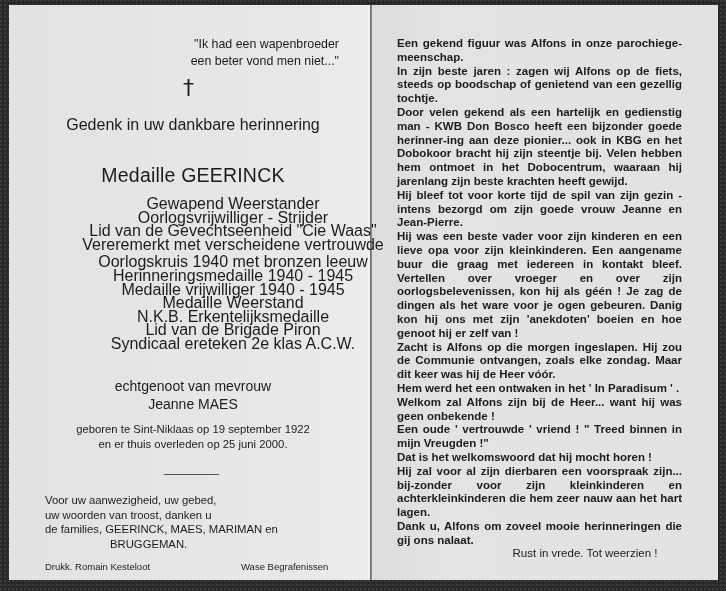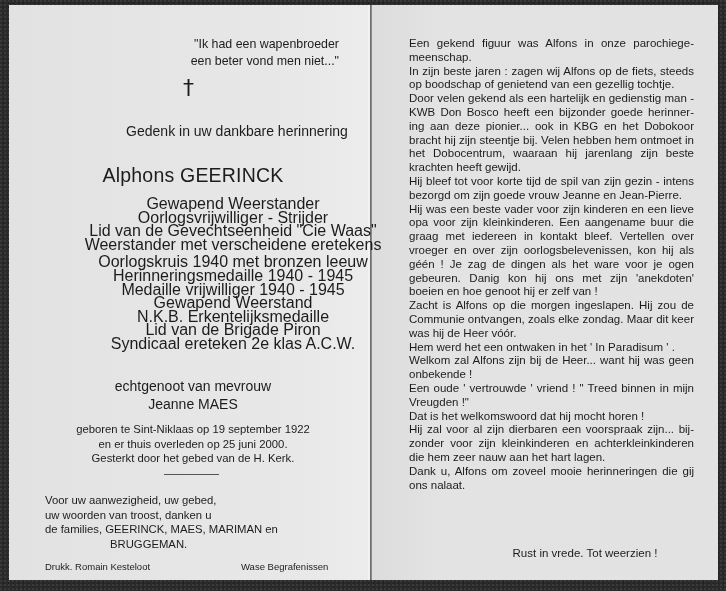--- a/index.html
+++ b/index.html
@@ -27,40 +27,40 @@
   }
   .quote {
     position: absolute; left: 180px; top: 31px; width: 150px;
     font-size: 12.4px; line-height: 17px; text-align: right; white-space: nowrap;
   }
   .cross {
     position: absolute; left: 174px; top: 72px; font-size: 22px; line-height: 22px;
     font-family: "DejaVu Sans", sans-serif; font-weight: normal;
   }
   .center-block { position: absolute; left: 0; width: 368px; text-align: center; }
-  .gedenk { top: 118px; font-size: 14px; margin-left: 44px; }
+  .gedenk { top: 111px; font-size: 16px; }
   .deheer { top: 137px; font-size: 13.5px; }
   .name { top: 159px; font-size: 19.5px; letter-spacing: 0.2px; }
   .honors { top: 192px; font-size: 16px; line-height: 13.6px; margin-left: 40px; }
   .honors .gap { height: 4px; }
   .spouse-intro { top: 372px; font-size: 14px; line-height: 18px; }
   .birth { top: 417px; font-size: 11.3px; line-height: 14.7px; }
   .sep {
     position: absolute; left: 155px; top: 469px; width: 55px; height: 1px; background: #555;
   }
   .thanks {
     position: absolute; left: 36px; top: 488px; font-size: 11.3px; line-height: 14.6px;
   }
   .thanks .indent { padding-left: 65px; }
   .printer { position: absolute; left: 36px; top: 556px; font-size: 9.5px; }
   .funeral { position: absolute; left: 232px; top: 556px; font-size: 9.5px; }
 
   .text-right {
-    position: absolute; left: 400px; top: 32px; width: 285px;
-    font-size: 11.5px; line-height: 13.8px; text-align: justify;
+    position: absolute; left: 388px; top: 32px; width: 285px;
+    font-size: 11.5px; line-height: 13.8px; text-align: justify; font-weight: bold;
   }
   .text-right p { margin: 0; }
   .rust {
     position: absolute; left: 363px; width: 426px; top: 542px; text-align: center;
     font-size: 11.5px;
   }
 </style>
 </head>
 <body>
 
@@ -70,46 +70,45 @@
   <div class="fold"></div>
 
   <div class="quote">
     <div>"Ik had een wapenbroeder</div>
     <div>een beter vond men niet..."</div>
   </div>
 
   <div class="cross">†</div>
 
   <div class="center-block gedenk">Gedenk in uw dankbare herinnering</div>
-  <div class="center-block name">Alphons GEERINCK</div>
+  <div class="center-block name">Medaille GEERINCK</div>
 
   <div class="center-block honors">
     <div>Gewapend Weerstander</div>
     <div>Oorlogsvrijwilliger - Strijder</div>
     <div>Lid van de Gevechtseenheid "Cie Waas"</div>
-    <div>Weerstander met verscheidene eretekens</div>
+    <div>Vereremerkt met verscheidene vertrouwde</div>
     <div class="gap"></div>
     <div>Oorlogskruis 1940 met bronzen leeuw</div>
     <div>Herinneringsmedaille 1940 - 1945</div>
     <div>Medaille vrijwilliger 1940 - 1945</div>
-    <div>Gewapend Weerstand</div>
+    <div>Medaille Weerstand</div>
     <div>N.K.B. Erkentelijksmedaille</div>
     <div>Lid van de Brigade Piron</div>
     <div>Syndicaal ereteken 2e klas A.C.W.</div>
   </div>
 
   <div class="center-block spouse-intro">
     <div>echtgenoot van mevrouw</div>
     <div>Jeanne MAES</div>
   </div>
 
   <div class="center-block birth">
     <div>geboren te Sint-Niklaas op 19 september 1922</div>
     <div>en er thuis overleden op 25 juni 2000.</div>
-    <div>Gesterkt door het gebed van de H. Kerk.</div>
   </div>
 
   <div class="sep"></div>
 
   <div class="thanks">
     <div>Voor uw aanwezigheid, uw gebed,</div>
     <div>uw woorden van troost, danken u</div>
     <div>de families, GEERINCK, MAES, MARIMAN en</div>
     <div class="indent">BRUGGEMAN.</div>
   </div>

